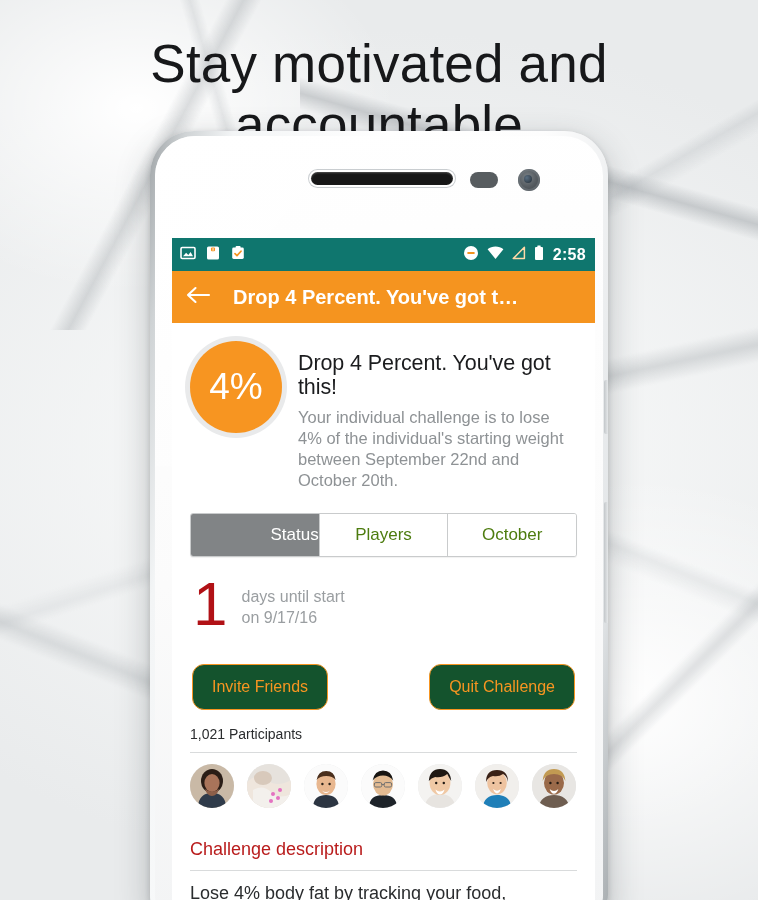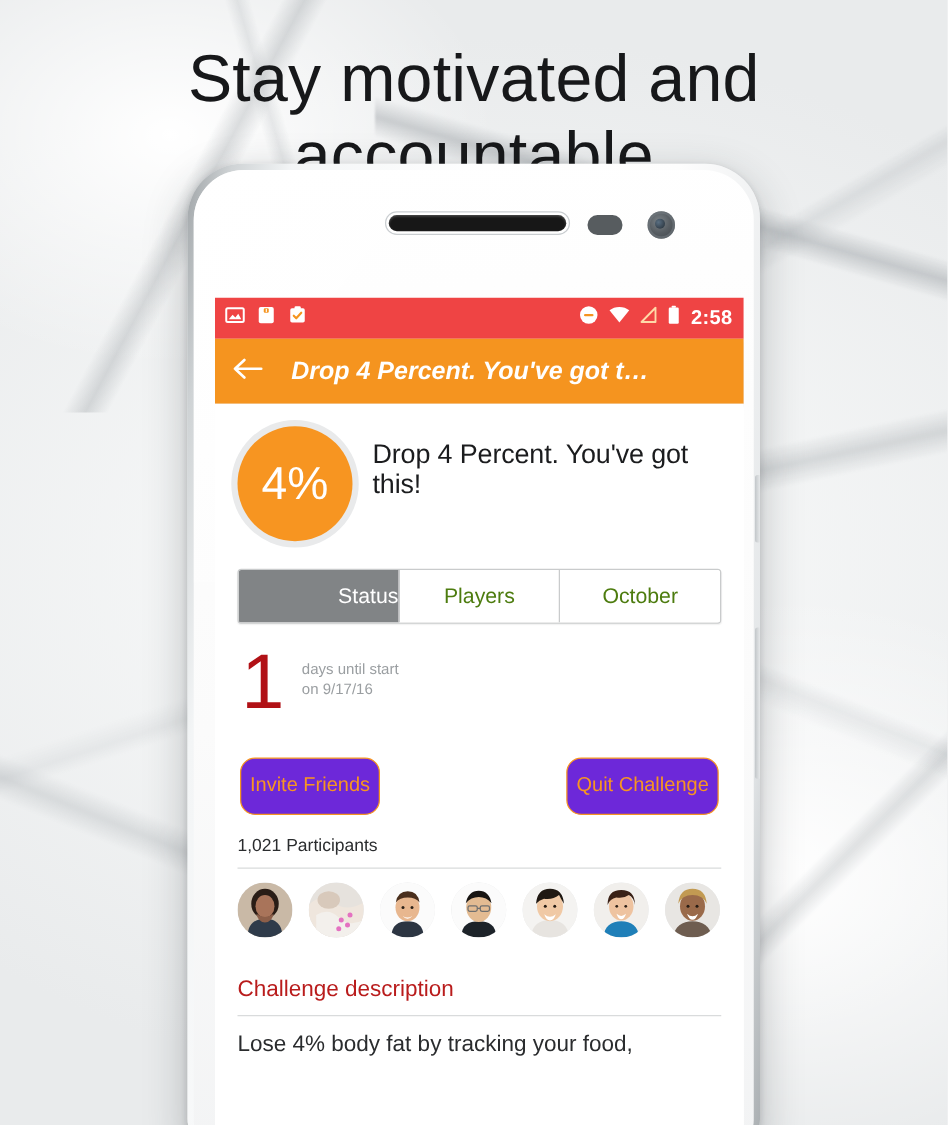--- a/index.html
+++ b/index.html
@@ -96,33 +96,32 @@
   .side-vol{top:371px;height:121px;width:5px;}
 
   
   .screen{
     position:absolute;left:22px;top:107px;width:423px;height:680px;
     background:#ffffff;overflow:hidden;
   }
 
   
   .statusbar{
-    height:33px;background:#ef4444;display:flex;align-items:center;
+    height:33px;background:#0f766e;display:flex;align-items:center;
     padding:0 9px 0 8px;color:#ffffff;
   }
   .sb-left{display:flex;align-items:center;gap:9px;}
   .sb-right{margin-left:auto;display:flex;align-items:center;gap:8px;}
   .sb-ico{display:block;}
   .sb-time{font-size:16px;font-weight:bold;letter-spacing:.3px;margin-left:1px;}
 
   
   .appbar{
     height:52px;background:#f5941f;display:flex;align-items:center;padding:0 14px;
     box-shadow:0 2px 3px rgba(0,0,0,.13);
-    font-style:italic;
   }
   .appbar-title{
     color:#ffffff;font-size:20px;font-weight:bold;margin-left:22px;
     white-space:nowrap;overflow:hidden;
   }
 
   
   .content{padding:0 18px;background:#fff;height:595px;overflow:hidden;}
 
   .hero{display:flex;padding-top:12px;}
@@ -145,27 +144,27 @@
   .tab{
     flex:1 1 0;text-align:center;font-size:17px;padding:11px 0;color:#4d7c0f;
     border-left:1px solid #c9cbcc;background:#fff;
   }
   .tab:first-child{border-left:none;}
   .tab.active{background:#818486;color:#ffffff;text-align:right;}
 
   
   .countdown{display:flex;align-items:flex-start;margin-top:20px;padding-left:3px;}
   .cd-num{font-size:62px;line-height:.88;color:#b11116;font-weight:normal;}
-  .cd-text{padding-left:14px;padding-top:9px;font-size:12px;color:#9a9ea1;line-height:1.32;}
+  .cd-text{padding-left:14px;padding-top:9px;font-size:16px;color:#9a9ea1;line-height:1.32;}
 
   
   .actions{display:flex;justify-content:space-between;margin-top:32px;padding:0 2px;}
   .btn-outline{
     border:1.6px solid #f79521;border-radius:12px;color:#f79521;font-size:16px;
-    padding:13px 7px;background:#6d28d9;
+    padding:13px 19px;background:#14532d;
   }
 
   
   .participants-title{font-size:14px;color:#2a2c2e;margin-top:16px;}
   .rule{height:1px;background:#d9dbdc;margin-top:10px;}
   .avatars{display:flex;gap:13px;margin-top:11px;}
   .avatar{width:44px;height:44px;border-radius:50%;overflow:hidden;position:relative;background:#e8e9ea;}
   .avatar svg{display:block;}
 
   .section-title{font-size:18px;color:#b91c1c;margin-top:31px;}
@@ -258,20 +257,21 @@
     </div>
 
     <div class="content">
 
       <div class="hero">
         <div class="badge-wrap">
           <div class="badge">4%</div>
         </div>
         <div class="hero-text">
           <div class="hero-title">Drop 4 Percent. You've got this!</div>
+          <div class="hero-desc">Your individual challenge is to lose 4% of the individual's starting weight between September 22nd and October 20th.</div>
         </div>
       </div>
 
       <div class="tabs">
         <div class="tab active">Status</div>
         <div class="tab">Players</div>
         <div class="tab">October</div>
       </div>
 
       <div class="countdown">

